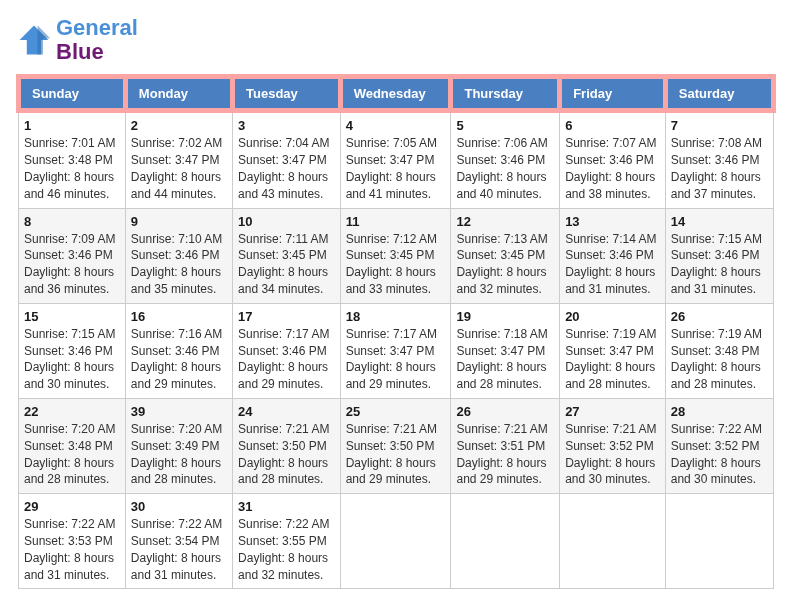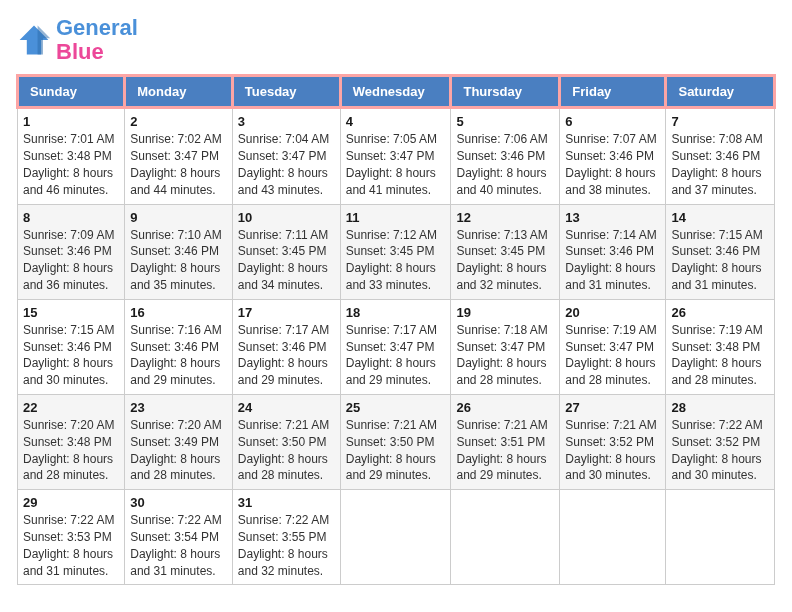--- a/index.html
+++ b/index.html
@@ -52,21 +52,21 @@
       border-collapse: collapse;
       font-size: 11px;
     }
     .calendar-table th {
       background-color: #4a7fc1;
       color: #fff;
       padding: 7px 11px;
       text-align: left;
       font-size: 13px;
       font-weight: bold;
-      border: 3px solid #fca5a5;
+      border: 5px solid #fca5a5;
     }
     .calendar-table td {
       border: 1px solid #ccc;
       vertical-align: top;
       padding: 5px 5px;
       width: 113px;
       height: 80px;
       background: #fff;
     }
     .calendar-table tr:nth-child(even) td {
@@ -92,21 +92,21 @@
 
 <div class="header-area">
   <div class="logo">
     <svg class="logo-icon" viewBox="0 0 40 40">
       <rect x="0" y="0" width="40" height="40" fill="white"></rect>
       <polygon points="20,4 36,20 28,20 28,36 12,36 12,20 4,20" fill="#4a90d9"></polygon>
       <polygon points="24,4 38,18 30,18 30,36 24,36" fill="#2a6aaa" opacity="0.5"></polygon>
     </svg>
     <div class="logo-text">
       <span>General</span><br>
-      <span style="color:#ec4899;text-align:center;">Blue</span>
+      <span style="color:#701a75;text-align:center;">Blue</span>
     </div>
   </div>
   <div class="title-area">
   </div>
 </div>
 
 <table class="calendar-table">
   <thead>
     <tr>
       <th>Sunday</th>
@@ -296,21 +296,21 @@
       <tr>
         <td>
         <div class="day-number">22</div>
         <div class="day-info">
           Sunrise: 7:20 AM<br>
           Sunset: 3:48 PM<br>
           Daylight: 8 hours and 28 minutes.
         </div>
       </td>
         <td>
-        <div class="day-number">23</div>
+        <div class="day-number">39</div>
         <div class="day-info">
           Sunrise: 7:20 AM<br>
           Sunset: 3:49 PM<br>
           Daylight: 8 hours and 28 minutes.
         </div>
       </td>
         <td>
         <div class="day-number">24</div>
         <div class="day-info">
           Sunrise: 7:21 AM<br>

